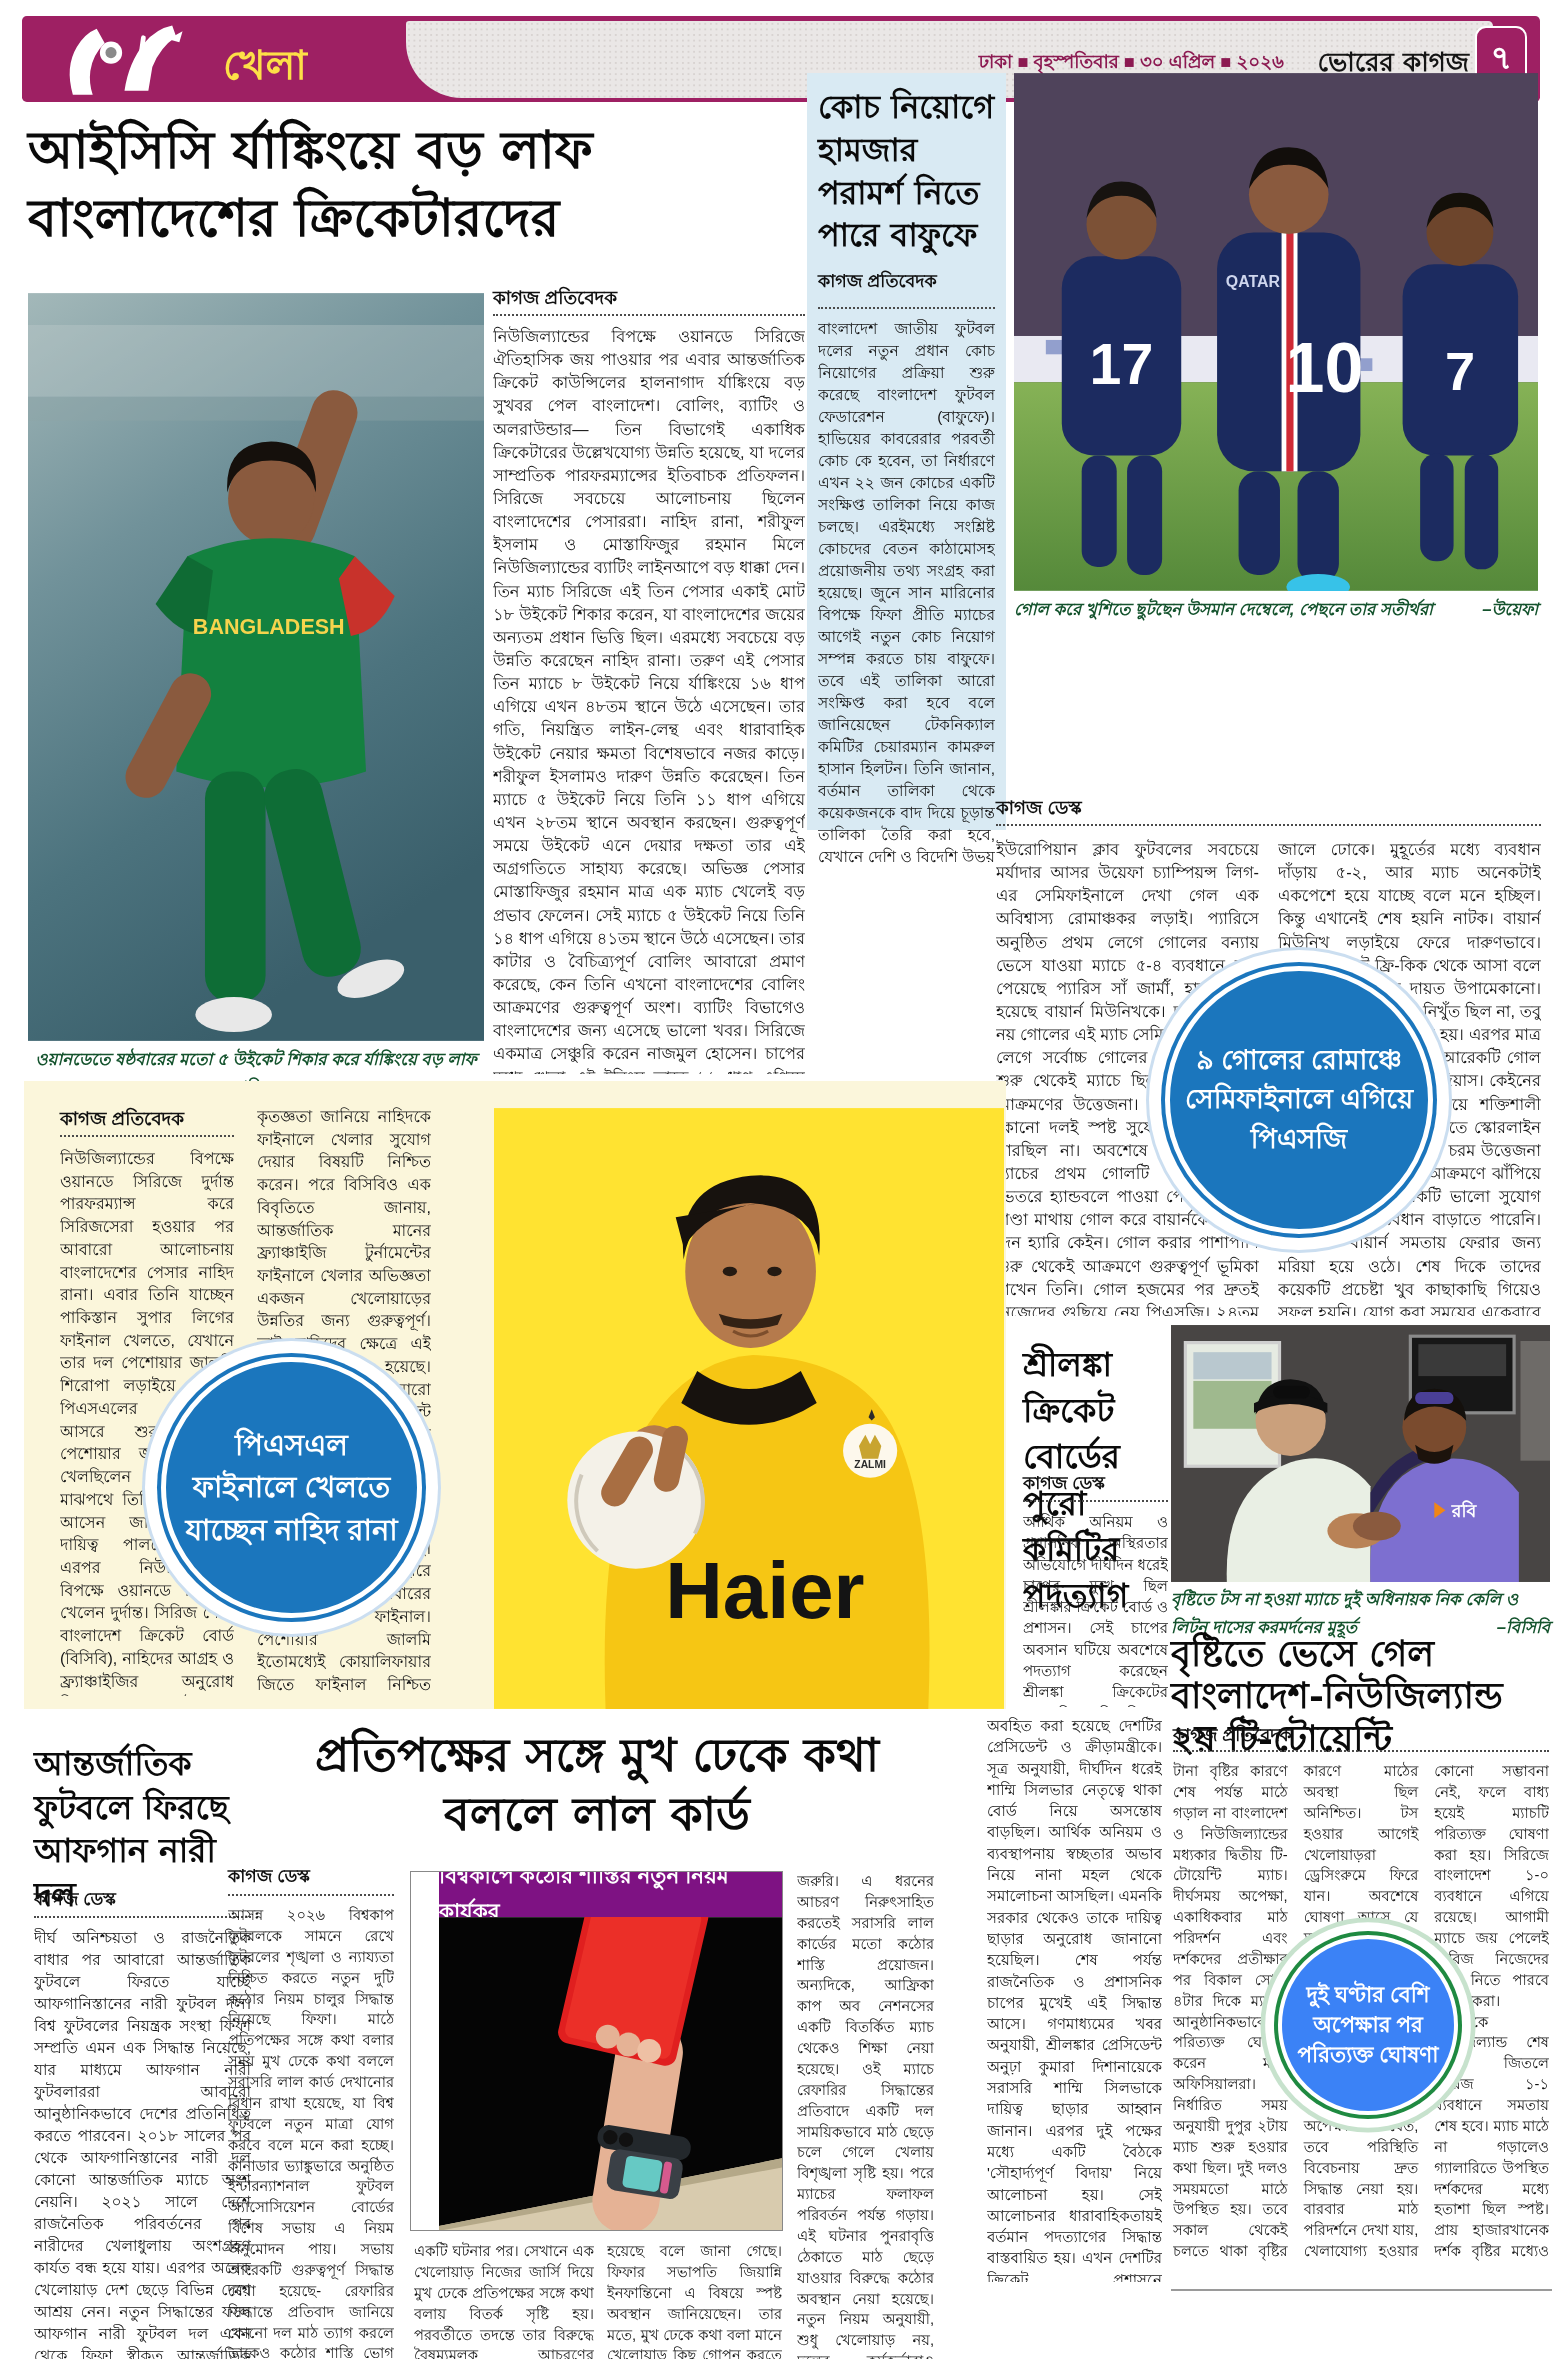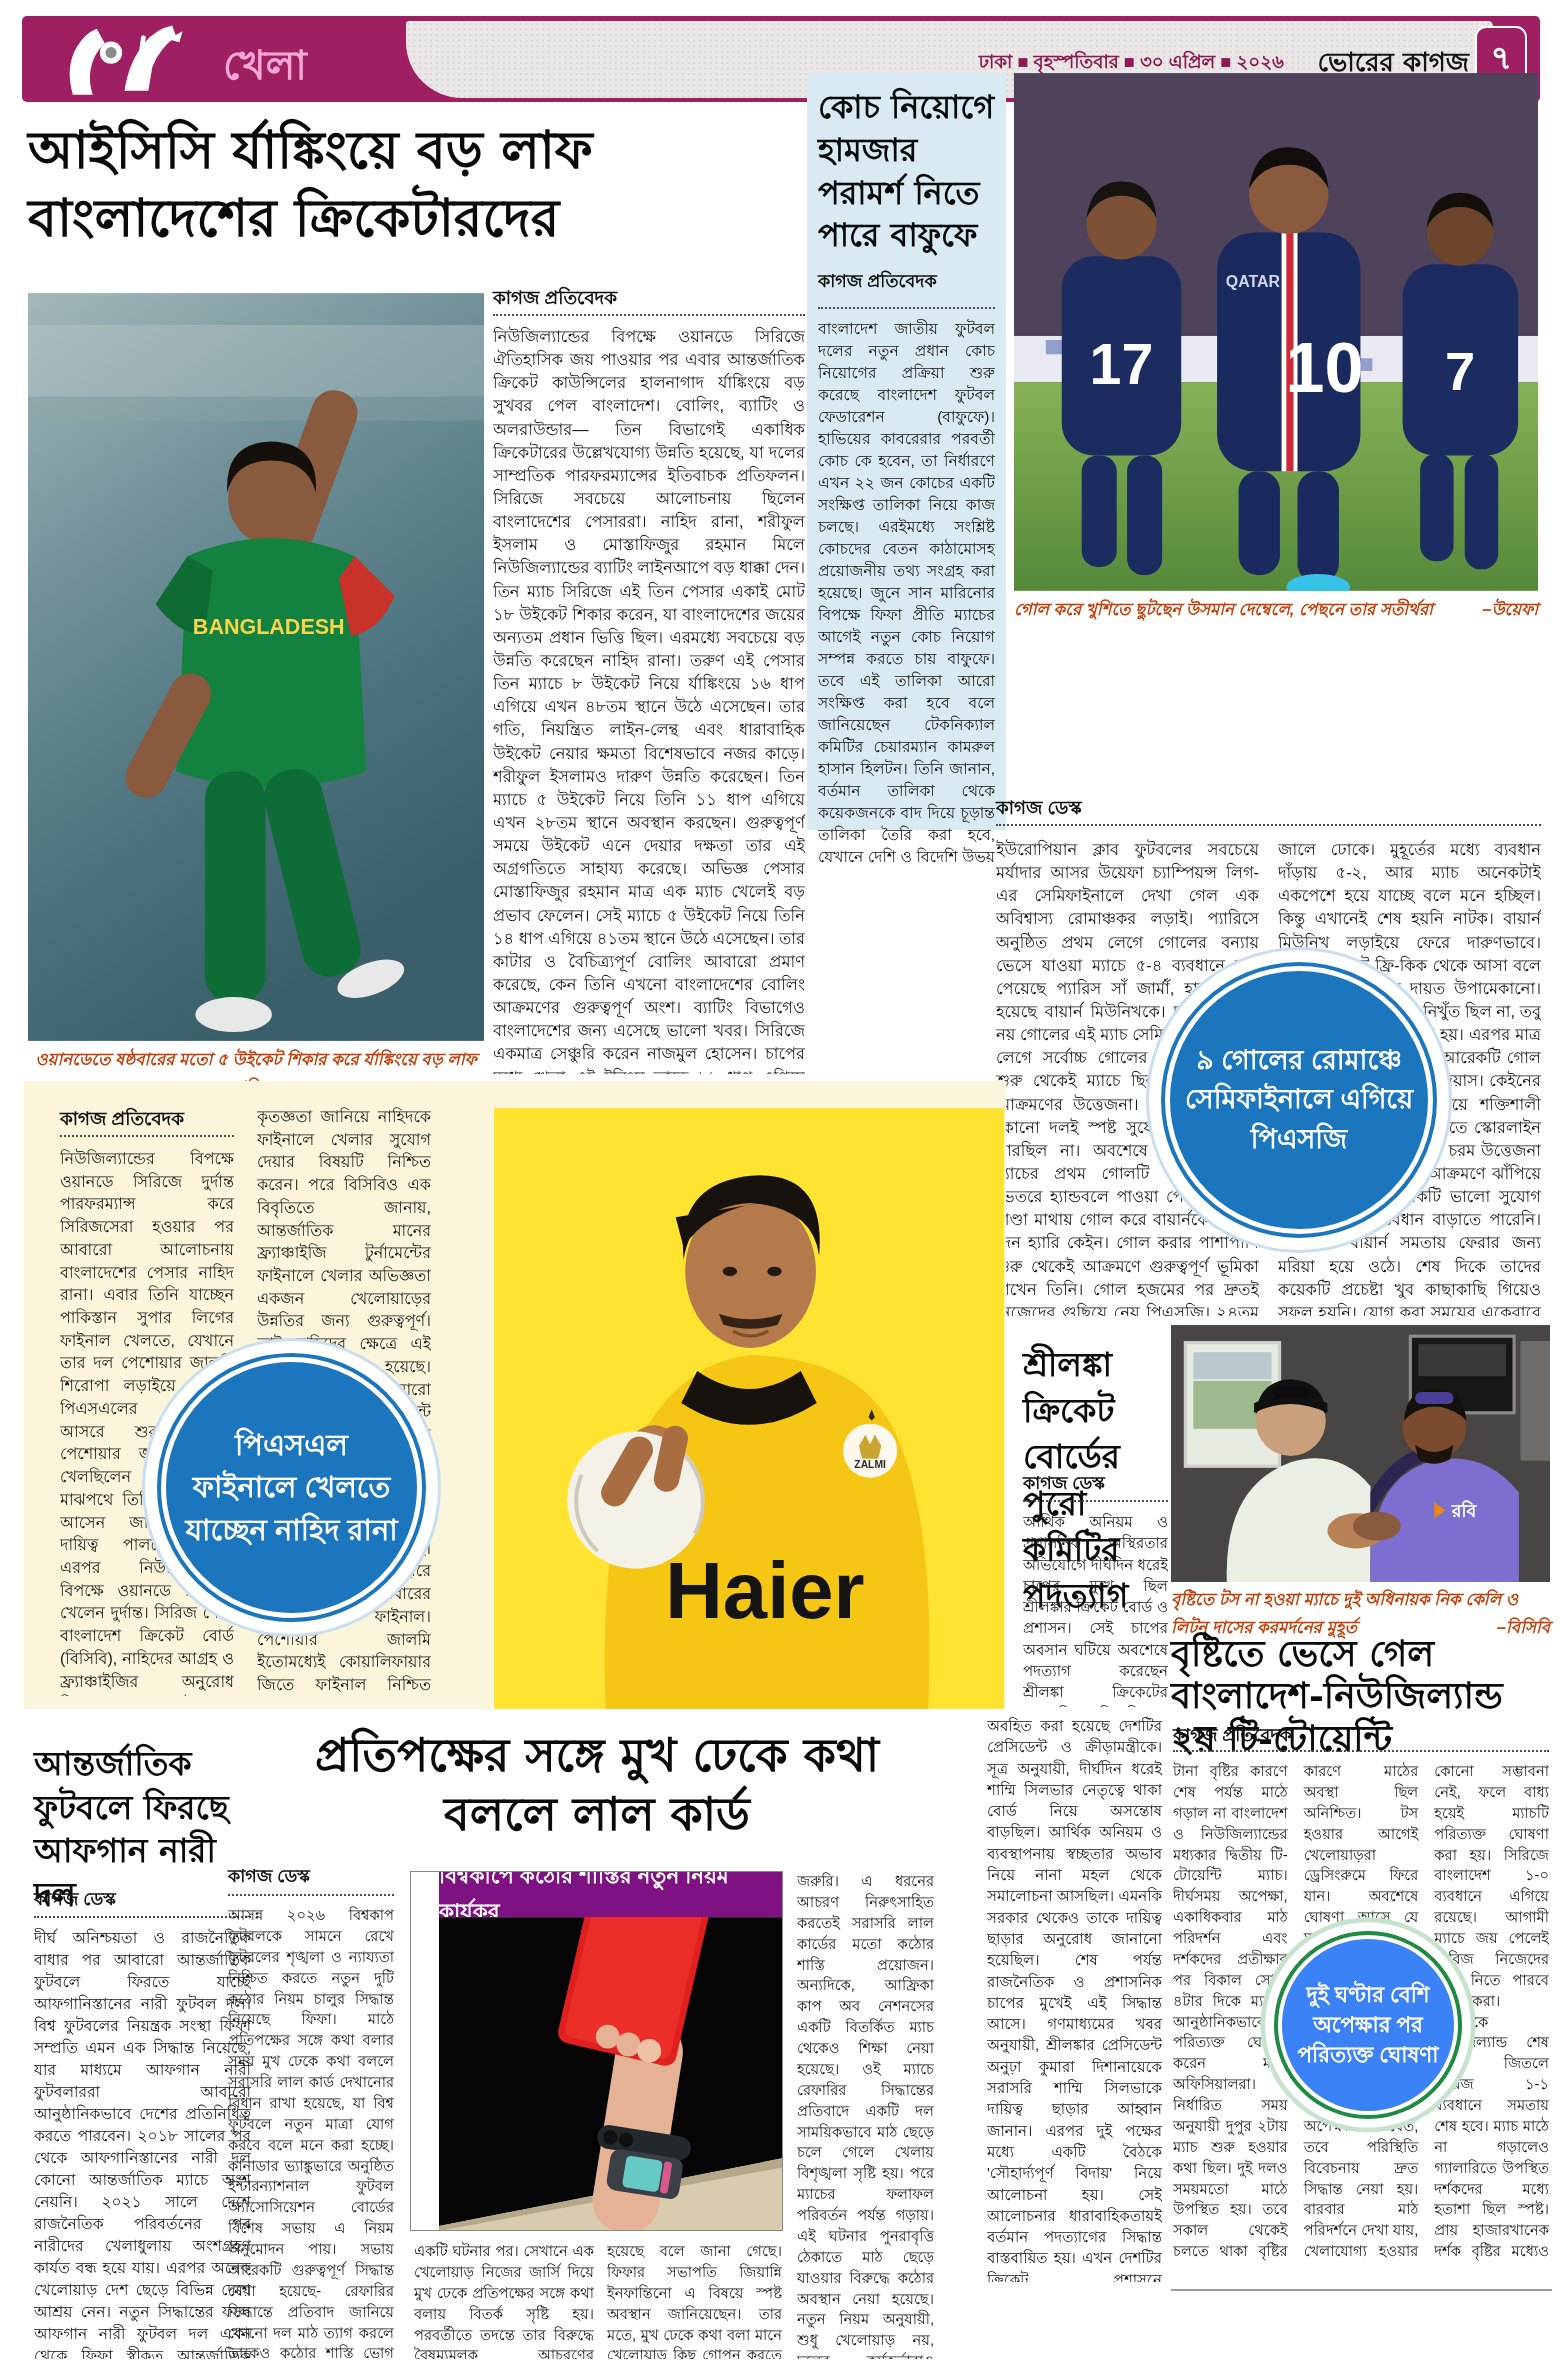--- a/index.html
+++ b/index.html
@@ -3,21 +3,21 @@
 <meta charset="utf-8">
 <style>
   html,body{margin:0;padding:0;background:#e9e9e9;}
   .page{position:relative;width:1562px;height:2366px;background:#ffffff;margin:0 auto;
         font-family:"Liberation Sans","DejaVu Sans",sans-serif;color:#111;overflow:hidden;}
   .abs{position:absolute;}
   .headline{font-weight:bold;color:#0a0a0a;font-family:"DejaVu Serif","Liberation Serif",serif;}
   .byline{font-weight:bold;font-size:18.3px;color:#111;}
   .dotted{border-bottom:2.4px dotted #4a4a4a;height:8px;}
   .body-text{font-size:16.3px;line-height:1.42;text-align:justify;overflow:hidden;color:#151515;}
-  .caption{font-size:16.7px;font-weight:bold;font-style:italic;color:#c2410c;}
+  .caption{font-size:16.7px;font-weight:bold;font-style:italic;color:#14532d;}
   .story-circle{border-radius:50%;display:flex;align-items:center;justify-content:center;
                 text-align:center;color:#fff;font-weight:bold;padding:14.3px;box-sizing:border-box;}
   .circle-blue{background:#1B76BD;border:5.6px solid #fff;
                box-shadow:0 0 0 4px #1B76BD,0 0 0 16px #fff,0 0 0 19px #CBDEF0;}
   .circle-green{background:#3b82f6;border:4.8px solid #fff;
                 box-shadow:0 0 0 4px #1F8A41,0 0 0 12.8px #fff,0 0 0 17.5px #C7E2CD;}
   .panel-blue{background:#D9EAF3;}
   .panel-yellow{background:#FBF6DB;}
   .photo{overflow:hidden;}
   .rule{background:#9a9a9a;}
@@ -35,21 +35,21 @@
 
   <div class="abs hdr-bar" style="left:22px;top:16px;width:1518px;height:86px;">
     <svg class="abs" style="left:27px;top:3.2px;" width="155" height="80" viewBox="0 0 195 100">
       <path d="M30 95 Q20 60 35 35 Q45 18 60 12 L70 30 Q55 45 52 65 Q50 80 55 95 Z" fill="#ffffff"></path>
       <circle cx="78" cy="42" r="14" fill="#ffffff"></circle>
       <circle cx="78" cy="42" r="7" fill="#8a8a8a"></circle>
       <path d="M95 90 Q100 55 120 30 Q135 12 155 8 L160 22 Q140 35 130 60 L125 90 Z" fill="#ffffff"></path>
       <rect x="112" y="20" width="6" height="60" rx="3" fill="#ffffff" transform="rotate(8 115 50)"></rect>
       <path d="M150 25 l18 -10 l-4 14 z" fill="#ffffff"></path>
     </svg>
-    <div class="abs" style="left:201px;top:17.5px;font-size:40px;font-weight:bold;color:#f9a8d4;">খেলা</div>
+    <div class="abs" style="left:201px;top:17.5px;font-size:40px;font-weight:bold;color:#fde047;">খেলা</div>
     <div class="abs hdr-panel" style="left:384px;top:4.8px;width:1087px;height:77px;">
       <div class="abs" style="right:209px;top:27px;font-size:18.3px;font-weight:bold;color:#8C1A52;white-space:nowrap;">ঢাকা ■ বৃহস্পতিবার ■ ৩০ এপ্রিল ■ ২০২৬</div>
       <div class="abs" style="right:24px;top:21px;font-size:26px;font-weight:bold;color:#141414;white-space:nowrap;font-family:'DejaVu Serif','Liberation Serif',serif;">ভোরের কাগজ</div>
     </div>
     <div class="abs" style="right:12.8px;top:9.6px;width:48px;height:65px;background:#9E2063;border:2.4px solid #fff;border-radius:11px;display:flex;align-items:center;justify-content:center;font-size:33px;font-weight:bold;color:#fff;">৭</div>
   </div>
 
   <div class="abs headline" style="left:28px;top:116px;width:789px;font-size:52px;line-height:1.3;">আইসিসি র্যাঙ্কিংয়ে বড় লাফ বাংলাদেশের ক্রিকেটারদের</div>
 
   <div class="abs photo" style="left:28px;top:293px;width:456px;height:748px;">

